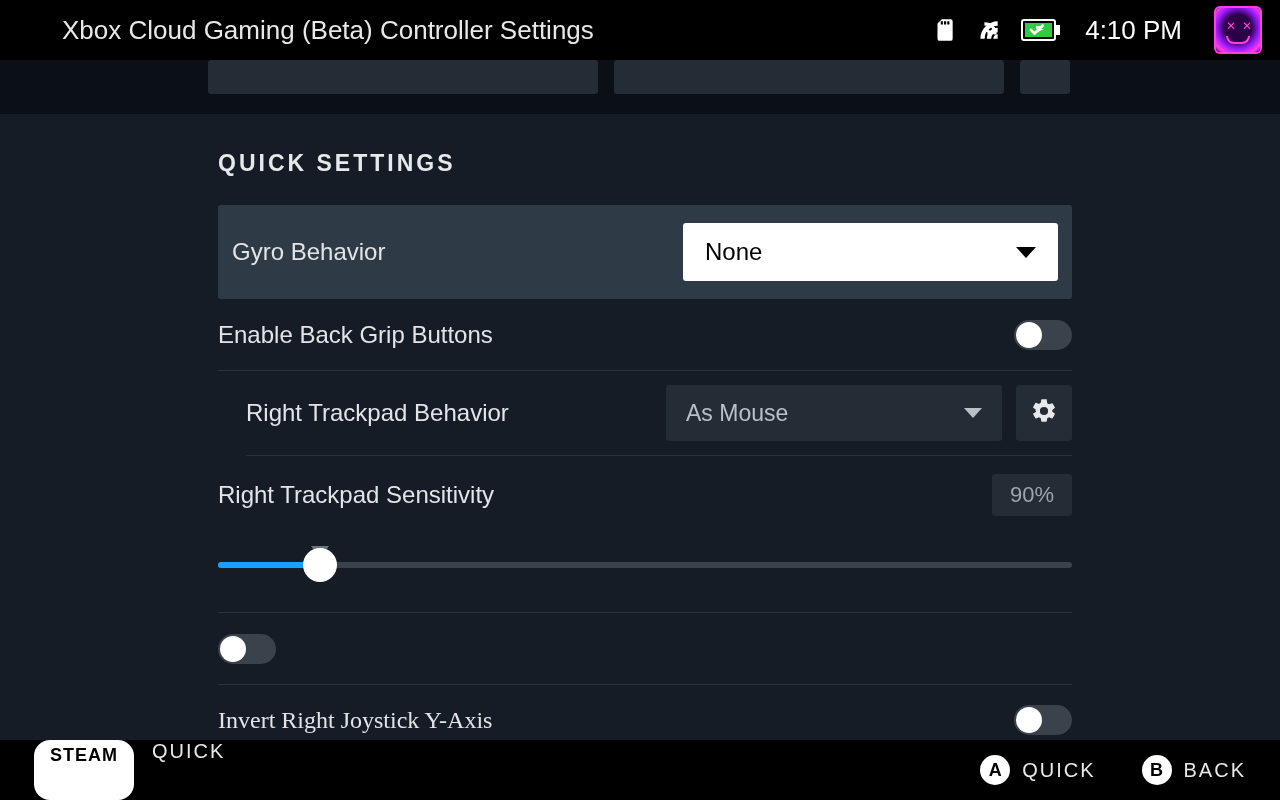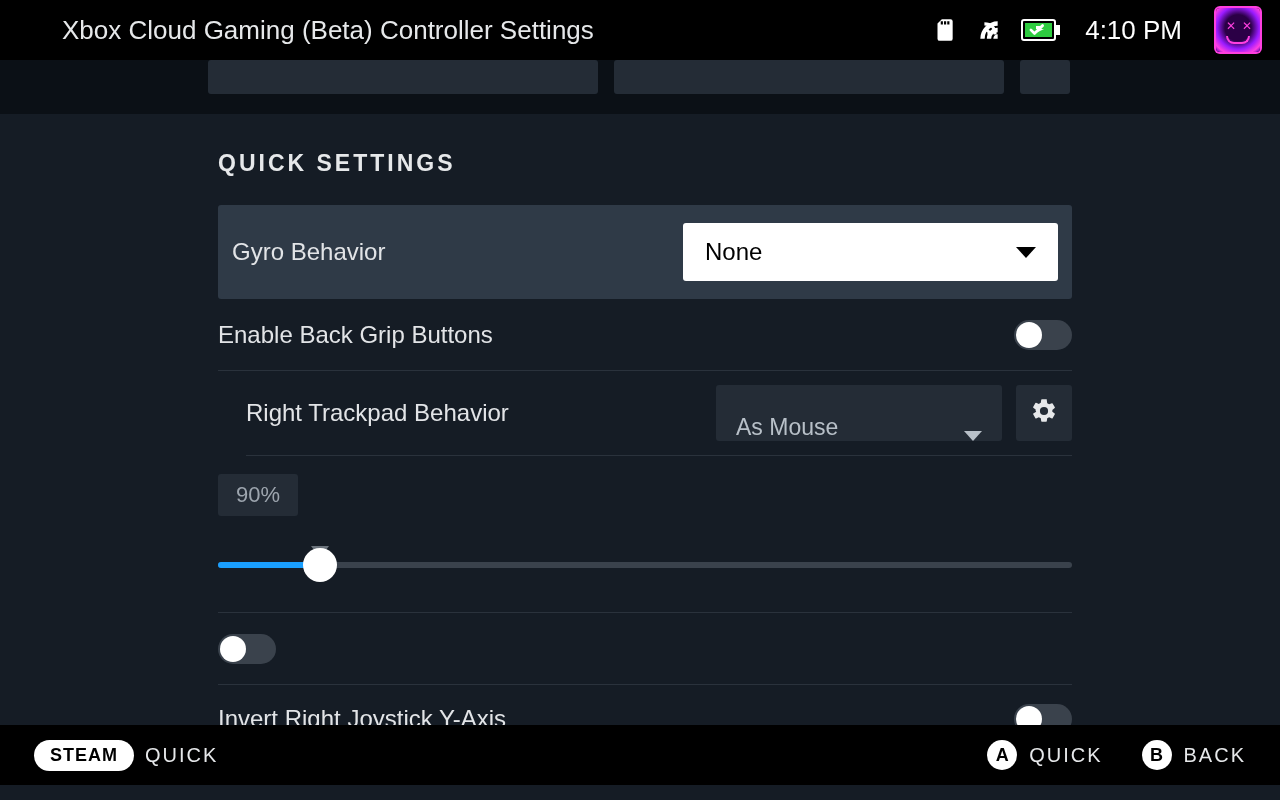--- a/index.html
+++ b/index.html
@@ -145,24 +145,24 @@
   .dropdown-white .dd-label { flex: 1; }
   .dropdown-white .caret {
     width: 0; height: 0;
     border-left: 10px solid transparent;
     border-right: 10px solid transparent;
     border-top: 11px solid #000;
   }
 
   
   .dropdown-dark {
-    width: 286px; height: 56px;
+    width: 336px; height: 56px;
     background: #242c36;
     border-radius: 3px;
-    display: flex; align-items: flex-end;
+    display: flex; align-items: center;
     padding: 0 20px;
     color: #b8c0c8;
     font-size: 23px;
     cursor: pointer;
   }
   .dropdown-dark .dd-label { flex: 1; }
   .dropdown-dark .caret {
     width: 0; height: 0;
     border-left: 9px solid transparent;
     border-right: 9px solid transparent;
@@ -231,27 +231,26 @@
     transform: translateX(-50%);
     width: 0; height: 0;
     border-left: 9px solid transparent;
     border-right: 9px solid transparent;
     border-top: 12px solid #6b737c;
   }
 
   
   .footer {
     position: absolute;
-    bottom: 15px; left: 0; right: 0;
+    bottom: 0; left: 0; right: 0;
     height: 60px;
     background: #000;
     display: flex;
-    align-items: center;
     padding: 0 34px;
-    gap: 11px;
+    gap: 18px;
     z-index: 10;
   }
   .steam-pill {
     background: #fff;
     color: #000;
     font-weight: 700;
     letter-spacing: 1px;
     font-size: 18px;
     padding: 5px 16px;
     border-radius: 16px;
@@ -357,37 +356,38 @@
       <span>
         <svg width="28" height="28" viewBox="0 0 24 24" fill="#e6e8ea">
             <path d="M19.14 12.94a7.49 7.49 0 0 0 .05-.94 7.49 7.49 0 0 0-.05-.94l2.03-1.58a.5.5 0 0 0 .12-.64l-1.92-3.32a.5.5 0 0 0-.61-.22l-2.39.96a7.03 7.03 0 0 0-1.62-.94l-.36-2.54A.5.5 0 0 0 13.9 2h-3.8a.5.5 0 0 0-.49.42l-.36 2.54c-.58.24-1.12.55-1.62.94l-2.39-.96a.5.5 0 0 0-.61.22L2.71 8.48a.5.5 0 0 0 .12.64l2.03 1.58c-.03.31-.05.63-.05.94s.2.63.5.94L2.83 14.16a.5.5 0 0 0-.12.64l1.92 3.32c.14.24.43.34.61.22l2.39-.96c.5.39 1.04.7 1.62.94l.36 2.54c.4.24.25.42.49.42h3.8c.24 0 .45-.18.49-.42l.36-2.54c.58-.24 1.12-.55 1.62-.94l2.39.96c.18.12.47.02.61-.22l1.92-3.32a.5.5 0 0 0-.12-.64l-2.03-1.58zM12 15.5A3.5 3.5 0 1 1 12 8.5a3.5 3.5 0 0 1 0 7z"></path>
           </svg>
       </span>
     </div>
   </div>
 
   <div class="row slider-row">
     <div class="slider-head">
+      <div class="label">Right Trackpad Sensitivity</div>
       <div class="value-badge">90%</div>
     </div>
     <div class="slider">
       <div class="default-marker"></div>
       <div class="track"></div>
       <div class="fill"></div>
       <div class="thumb"></div>
     </div>
   </div>
 
   <div class="row">
     <div class="toggle">
         <div class="knob"></div>
       </div>
   </div>
 
-  <div class="row no-border" style="border-bottom:4px solid #a21caf;">
+  <div class="row no-border" style="border-bottom:2px solid #a21caf;font-family:Liberation Serif, serif;">
     <div class="label">Invert Right Joystick Y-Axis</div>
     <div class="toggle">
         <div class="knob"></div>
       </div>
   </div>
 </div>
 
 <div class="footer">
   <div class="steam-pill">STEAM</div>
   <div class="menu-label">QUICK</div>

